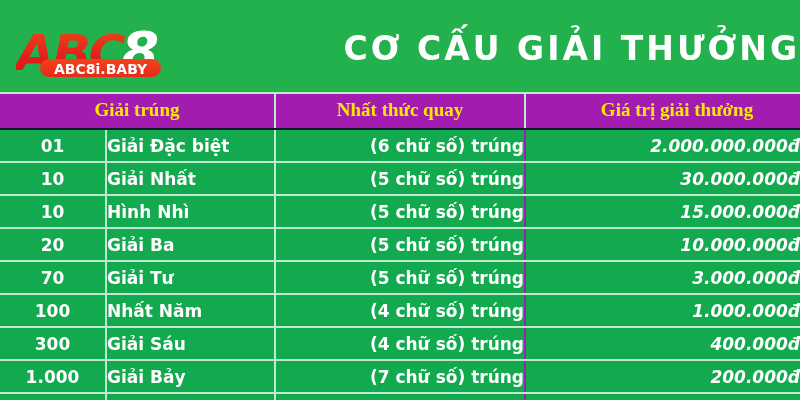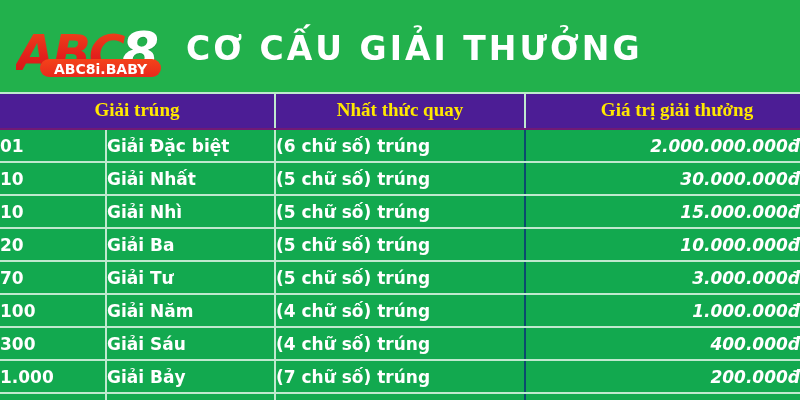--- a/index.html
+++ b/index.html
@@ -88,77 +88,78 @@
     flex: 1 1 auto;
     color: #ffffff;
     font-family: "DejaVu Sans", sans-serif;
     font-weight: bold;
     font-size: 33px;
     line-height: 36px;
     letter-spacing: 3px;
     white-space: nowrap;
     padding-left: 10px;
     margin-top: 6px;
+    text-align: right;
   }
 
   
   .prize-table {
     width: 800px;
     border-collapse: collapse;
     table-layout: fixed;
     background: #12a94f;
   }
 
   .prize-table col.c-count { width: 106px; }
   .prize-table col.c-name  { width: 169px; }
   .prize-table col.c-form  { width: 250px; }
   .prize-table col.c-value { width: 275px; }
 
   .prize-table thead th {
-    background: #4c1d95;
+    background: #a21caf;
     color: #ffe800;
     font-family: "Liberation Serif", "DejaVu Serif", serif;
     font-weight: bold;
     font-size: 19px;
     line-height: 22px;
     padding: 5px 0 7px 0;
     text-align: center;
     border-right: 2px solid #bfe9cf;
-    border-bottom: 2px solid #701a75;
+    border-bottom: 2px solid #0f172a;
     border-top: 2px solid #bfe9cf;
   }
   .prize-table thead th:last-child { border-right: none; padding-left: 28px; }
 
   .prize-table tbody td {
     background: #12a94f;
     color: #ffffff;
     font-family: "DejaVu Sans", sans-serif;
     font-weight: bold;
     font-size: 17px;
     line-height: 20px;
     height: 27px;
     padding: 2px 0;
     border-bottom: 2px solid #bfe9cf;
     vertical-align: middle;
   }
 
   .cell-count {
-    text-align: left;
+    text-align: center;
     padding-right: 7px;
     border-right: 2px solid #bfe9cf;
   }
   .cell-name {
     text-align: left;
     padding-left: 9px;
     border-right: 2px solid #bfe9cf;
     border-radius: 11px;
   }
   .cell-form {
-    text-align: left;
-    border-right: 2px solid #0c4a6e;
+    text-align: right;
+    border-right: 2px solid #a21caf;
   }
   .cell-value {
     text-align: right;
     padding-right: 11px;
     font-style: italic;
   }
 
   .prize-table tbody tr:last-child td {
     border-bottom: none;
   }
@@ -202,39 +203,39 @@
         <td class="cell-value">2.000.000.000đ</td>
       </tr>
       <tr>
         <td class="cell-count">10</td>
         <td class="cell-name">Giải Nhất</td>
         <td class="cell-form">(5 chữ số) trúng</td>
         <td class="cell-value">30.000.000đ</td>
       </tr>
       <tr>
         <td class="cell-count">10</td>
-        <td class="cell-name">Giải Nhì</td>
+        <td class="cell-name">Hình Nhì</td>
         <td class="cell-form">(5 chữ số) trúng</td>
         <td class="cell-value">15.000.000đ</td>
       </tr>
       <tr>
         <td class="cell-count">20</td>
         <td class="cell-name">Giải Ba</td>
         <td class="cell-form">(5 chữ số) trúng</td>
         <td class="cell-value">10.000.000đ</td>
       </tr>
       <tr>
         <td class="cell-count">70</td>
         <td class="cell-name">Giải Tư</td>
         <td class="cell-form">(5 chữ số) trúng</td>
         <td class="cell-value">3.000.000đ</td>
       </tr>
       <tr>
         <td class="cell-count">100</td>
-        <td class="cell-name">Giải Năm</td>
+        <td class="cell-name">Nhất Năm</td>
         <td class="cell-form">(4 chữ số) trúng</td>
         <td class="cell-value">1.000.000đ</td>
       </tr>
       <tr>
         <td class="cell-count">300</td>
         <td class="cell-name">Giải Sáu</td>
         <td class="cell-form">(4 chữ số) trúng</td>
         <td class="cell-value">400.000đ</td>
       </tr>
       <tr>

